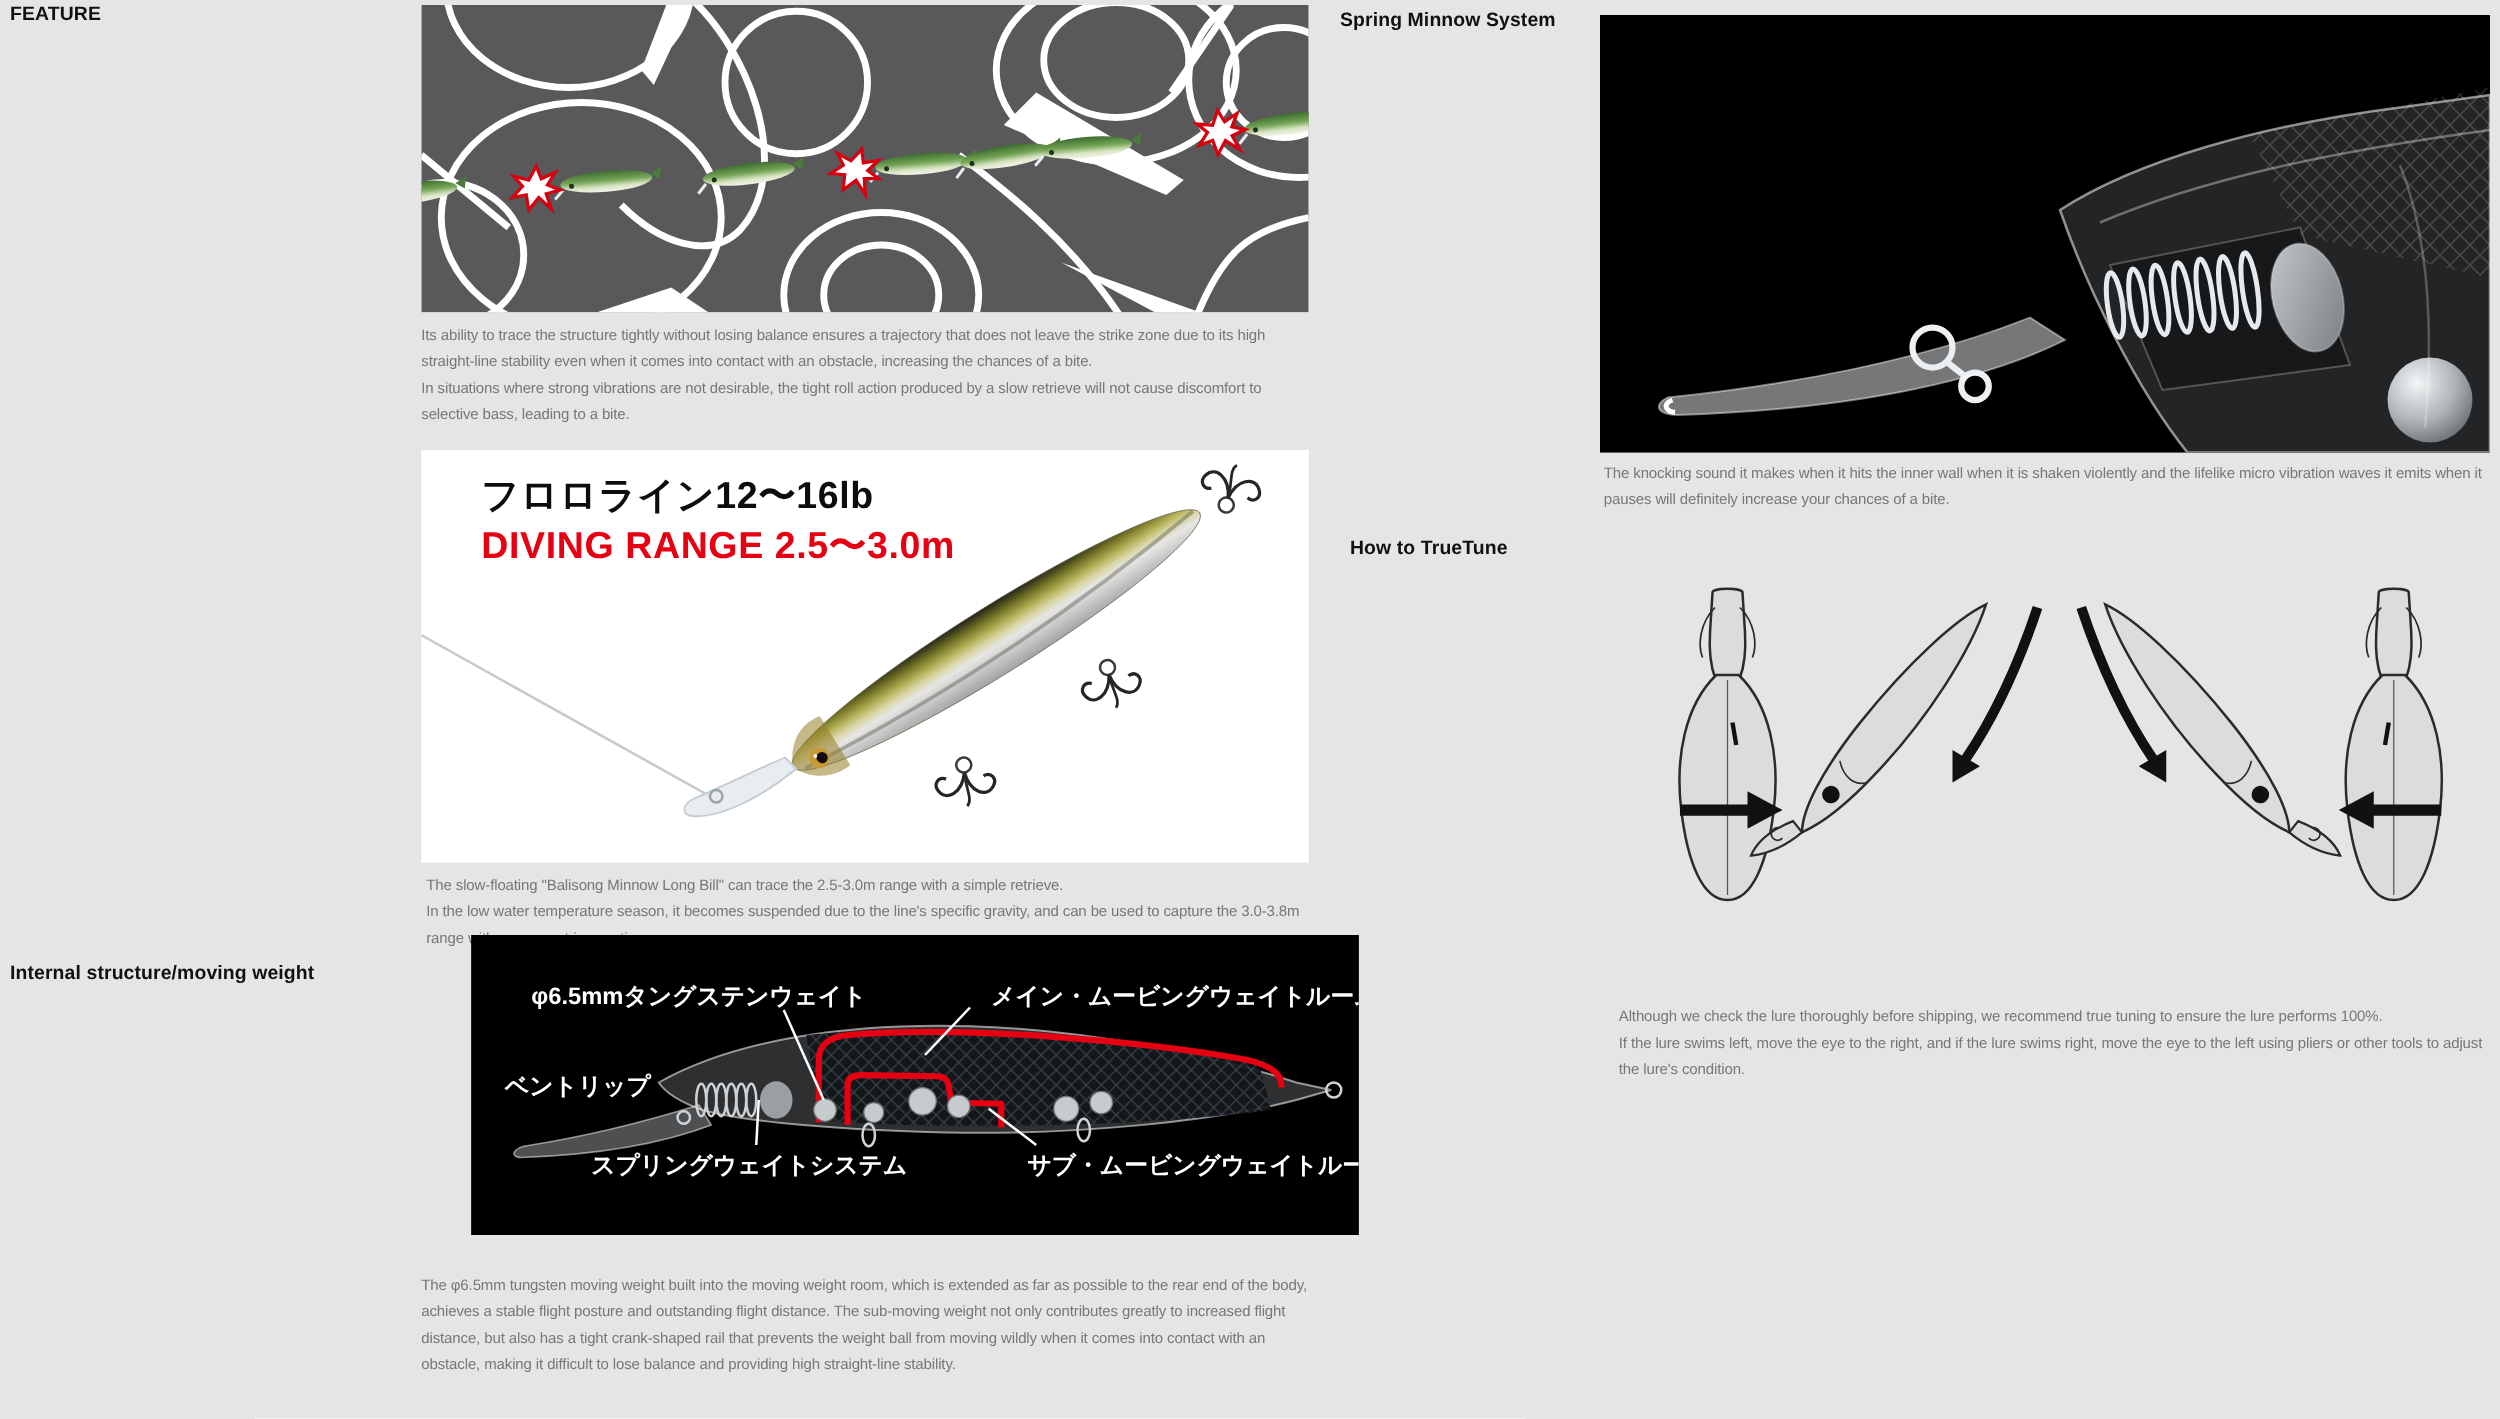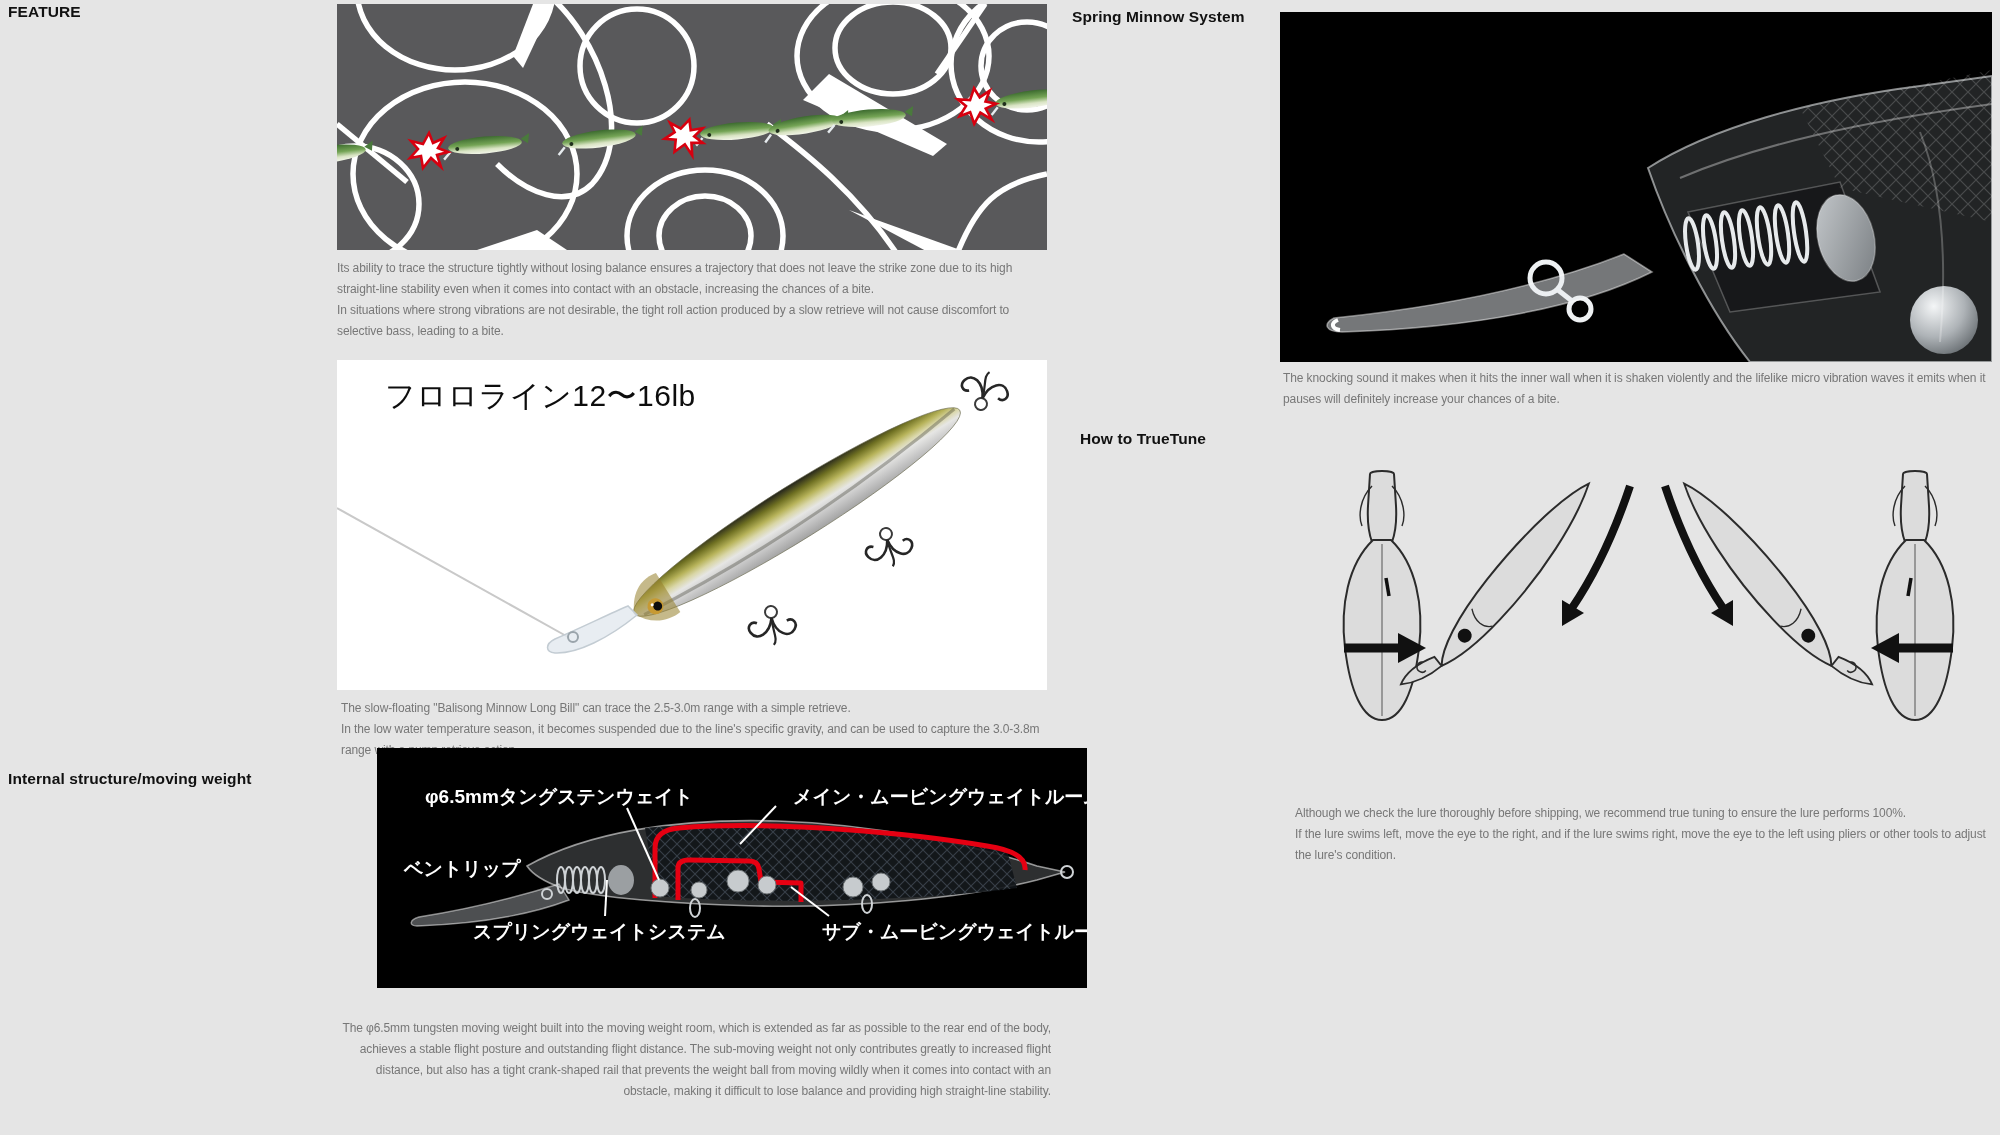--- a/index.html
+++ b/index.html
@@ -7,26 +7,26 @@
           font-family:"Liberation Sans",sans-serif;}
   .h{position:absolute;margin:0;font-size:15.5px;font-weight:700;color:#111;letter-spacing:.1px;}
   .body{position:absolute;margin:0;font-size:12px;line-height:21px;color:#777;
         white-space:pre-line;letter-spacing:-.1px;}
   .img{position:absolute;overflow:hidden;}
   .img svg{display:block;}
   #feature-h{left:8px;top:3px;}
   #img1{left:337px;top:4px;width:710px;height:246px;}
   #para1{left:337px;top:258px;width:714px;}
   #img2{left:337px;top:360px;width:710px;height:330px;background:#fff;}
-  #jp-line{position:absolute;left:48px;top:16px;font-size:30px;font-weight:400;color:#0d0d0d;letter-spacing:.5px;}
+  #jp-line{position:absolute;left:48px;top:16px;font-size:30px;font-weight:700;color:#0d0d0d;letter-spacing:.5px;}
   #dive-line{position:absolute;left:48px;top:56px;font-size:30px;font-weight:700;letter-spacing:.5px;}
   #para2{left:341px;top:698px;width:714px;}
   #internal-h{left:8px;top:770px;}
   #img3{left:337px;top:748px;width:710px;height:240px;background:#000;margin-left:40px;}
-  #para3{left:337px;top:1018px;width:714px;text-align:right;}
+  #para3{left:337px;top:1018px;width:714px;}
   #spring-h{left:1072px;top:8px;}
   #img4{left:1280px;top:12px;width:712px;height:350px;background:#000;}
   #para4{left:1283px;top:368px;width:714px;}
   #truetune-h{left:1080px;top:430px;}
   #img5{left:1300px;top:458px;width:660px;height:292px;}
   #para5{left:1295px;top:757px;width:706px;margin-top:46px;}
   .svgtext{font:700 19px "Liberation Sans",sans-serif;fill:#fff;}
 </style>
 </head>
 <body>
@@ -124,20 +124,21 @@
         <circle cx="292" cy="158" r="4.5" fill="#0d0d0d"></circle>
         <circle cx="288" cy="154" r="1.5" fill="#fff"></circle>
       </g>
       <path d="M300,255 C272,278 240,294 218,293 C208,292 208,284 218,279 C248,266 272,254 291,246 Z" fill="rgba(226,233,239,.8)" stroke="#c3ccd3" stroke-width="1.5"></path>
       <circle cx="236" cy="277" r="5" fill="none" stroke="#9aa4ab" stroke-width="2"></circle>
       <use href="#treble" transform="translate(644,44) rotate(195)"></use>
       <use href="#treble" transform="translate(549,174) rotate(-12)"></use>
       <use href="#treble" transform="translate(434,252) rotate(-5)"></use>
     </svg>
     <div id="jp-line">フロロライン12〜16lb</div>
+    <div id="dive-line" style="color:#e60012">DIVING RANGE 2.5〜3.0m</div>
   </div>
 
   <p class="body" id="para2">The slow-floating "Balisong Minnow Long Bill" can trace the 2.5-3.0m range with a simple retrieve.
 In the low water temperature season, it becomes suspended due to the line's specific gravity, and can be used to capture the 3.0-3.8m range with a pump retrieve action.</p>
 
   <h2 class="h" id="internal-h">Internal structure/moving weight</h2>
 
   <div class="img" id="img3">
     <svg width="710" height="240" viewBox="0 0 710 240">
       <defs>

